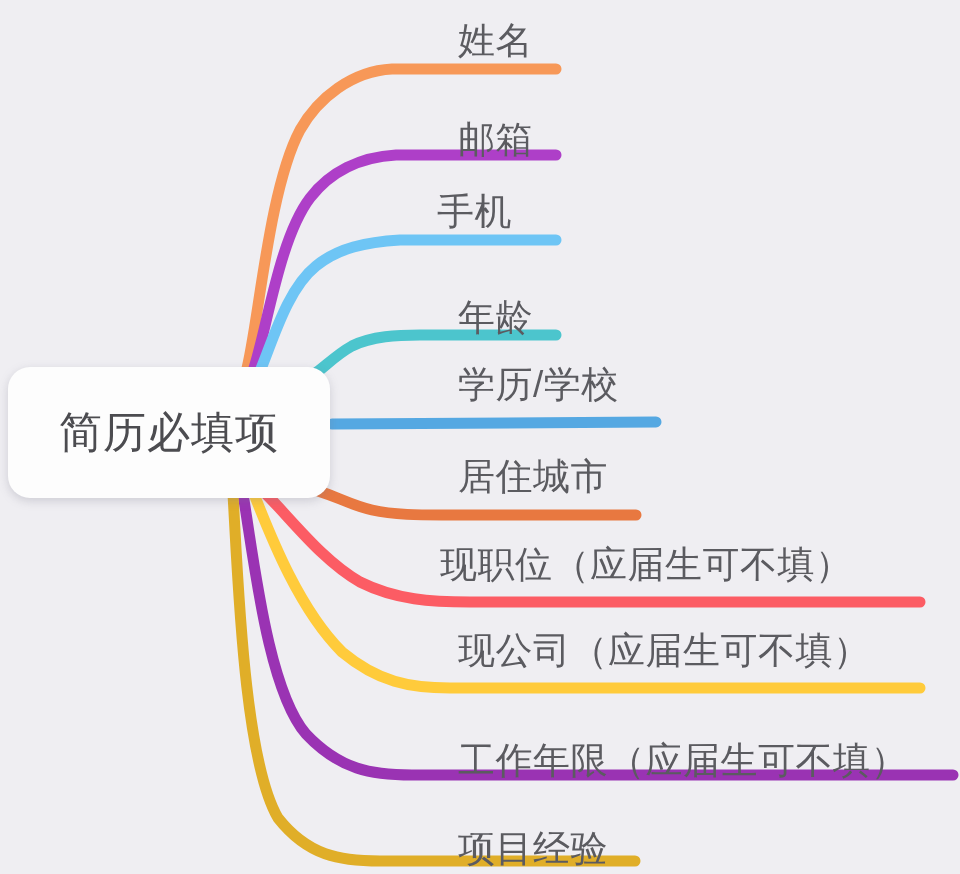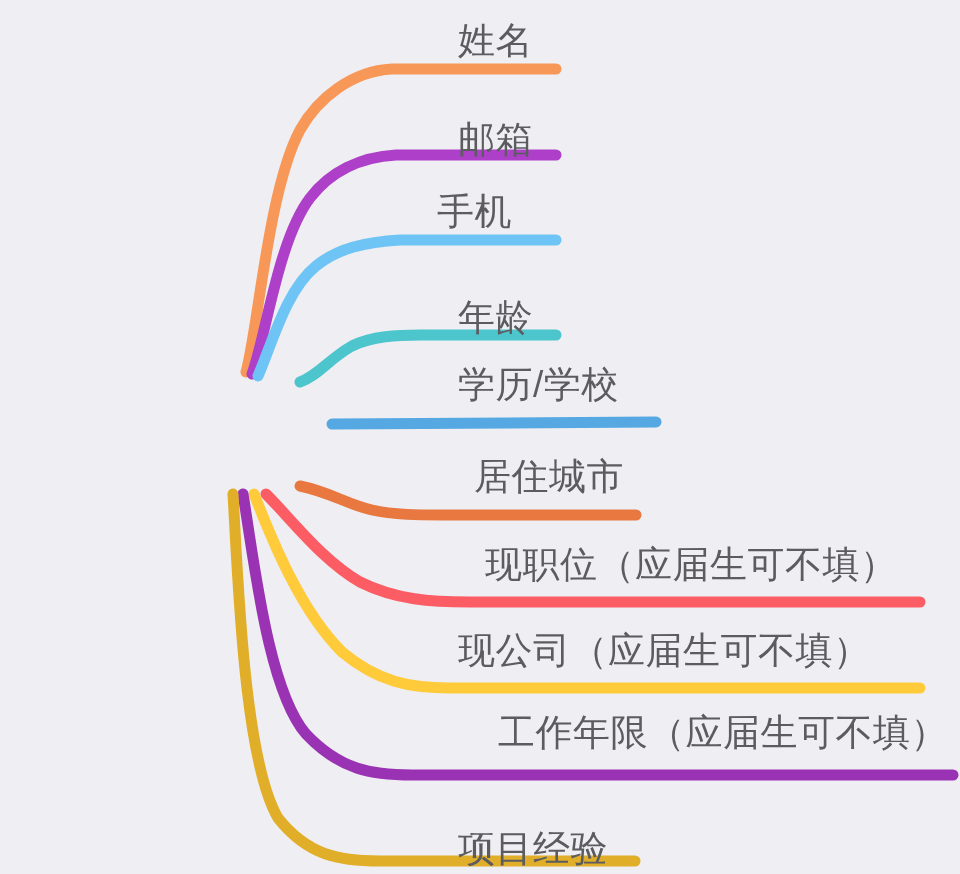--- a/index.html
+++ b/index.html
@@ -77,21 +77,24 @@
       <path d="M 243 494 C 254 560 268 690 306 734 C 340 770 372 775 412 775 L 953 775" stroke="#9A33B3" stroke-width="11" stroke-linecap="round" stroke-linejoin="round" fill="none"></path>
       <path d="M 233 494 C 238 580 244 760 278 818 C 308 856 340 861 380 861 L 635 861" stroke="#E0AE28" stroke-width="11" stroke-linecap="round" stroke-linejoin="round" fill="none"></path>
     </svg>
 
   <div id="labels-layer">
       <div class="branch-label" style="left: 458px; top: 22px;">姓名</div>
       <div class="branch-label" style="left: 458px; top: 121px;">邮箱</div>
       <div class="branch-label" style="left: 437px; top: 193px;">手机</div>
       <div class="branch-label" style="left: 458px; top: 276px; margin-top: 23px;">年龄</div>
       <div class="branch-label" style="left: 458px; top: 366px;">学历/学校</div>
-      <div class="branch-label" style="left: 458px; top: 458px; margin-left: 16px;">居住城市</div>
-      <div class="branch-label" style="left: 485px; top: 546px;">现职位（应届生可不填）</div>
+      <div class="branch-label" style="left: 458px; top: 458px;">居住城市</div>
+      <div class="branch-label" style="left: 440px; top: 546px;">现职位（应届生可不填）</div>
       <div class="branch-label" style="left: 458px; top: 632px;">现公司（应届生可不填）</div>
-      <div class="branch-label" style="left: 458px; top: 714px; margin-left: 40px;">工作年限（应届生可不填）</div>
+      <div class="branch-label" style="left: 458px; top: 742px;">工作年限（应届生可不填）</div>
       <div class="branch-label" style="left: 458px; top: 830px;">项目经验</div>
     </div>
 
+  <div id="center-node">
+    <span id="center-node-label">简历必填项</span>
+  </div>
 
 </div>
 
 </body></html>

